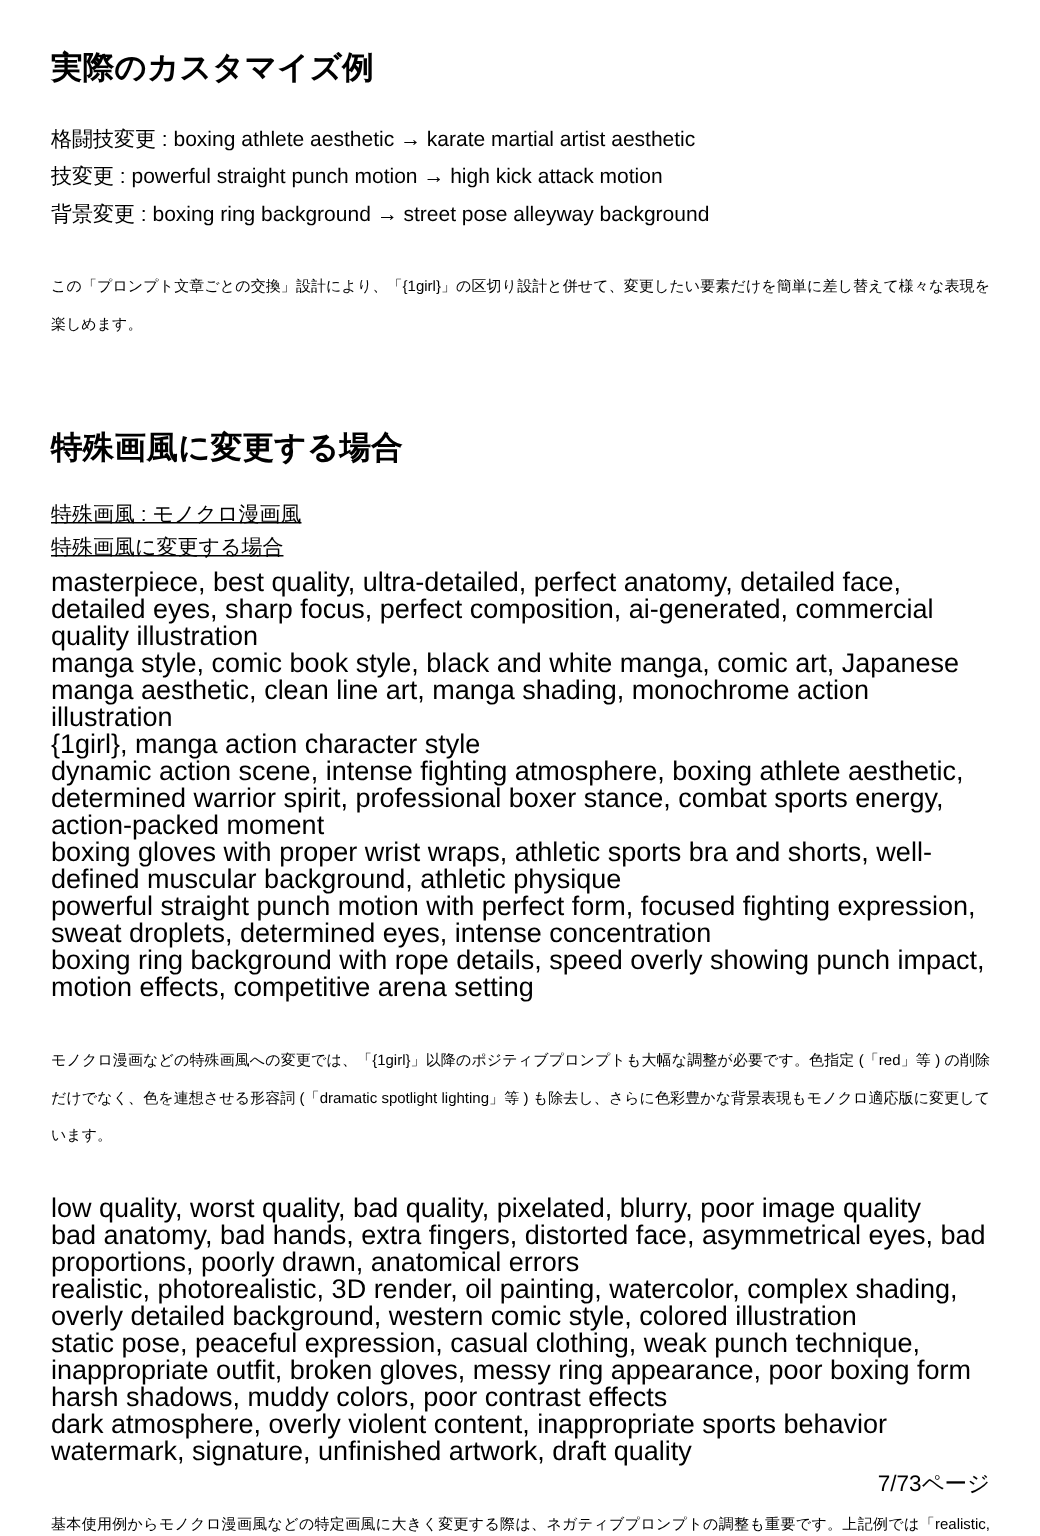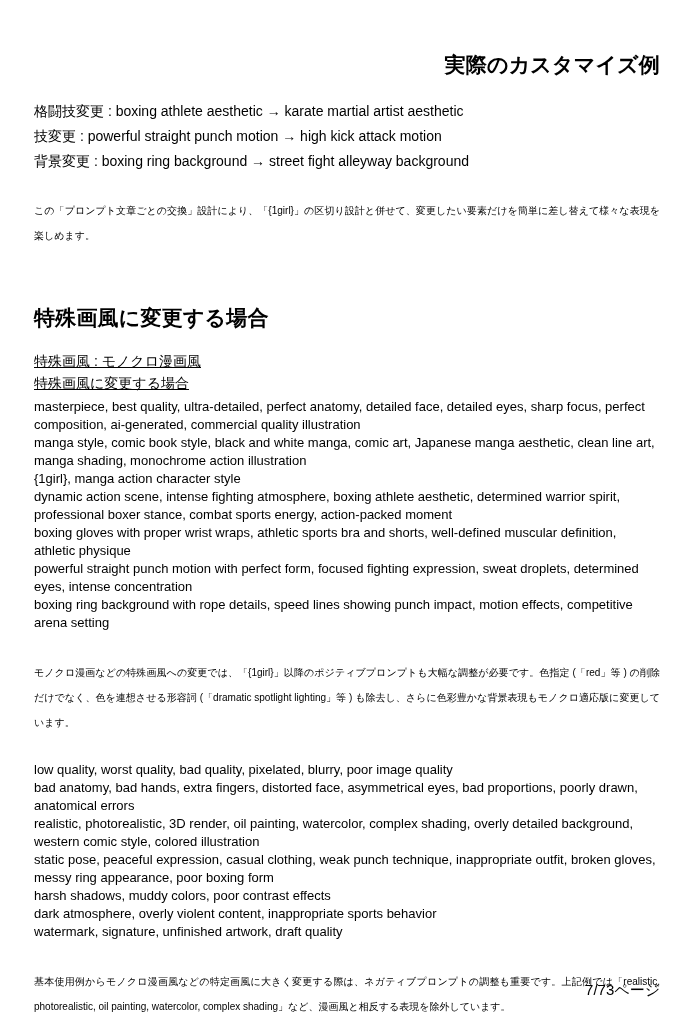--- a/index.html
+++ b/index.html
@@ -27,26 +27,26 @@
 
   
   h1.section-heading {
     font-size: 21px;
     font-weight: bold;
     line-height: 28px;
     margin: 0;
     padding: 0;
     letter-spacing: 0.2px;
   }
-  .heading-1-wrap { padding-top: 51px; text-align: right; }
+  .heading-1-wrap { padding-top: 32px; }
   .heading-2-wrap { padding-top: 56px; }
 
   
   .latin-block {
-    font-size: 13px;
+    font-size: 18px;
     line-height: 18px;
     margin: 0;
     padding: 0;
     white-space: normal;
     word-spacing: 0px;
   }
   .latin-block .ln { display: block; }
 
   .ja-line {
     font-size: 14px;
@@ -92,21 +92,21 @@
 
   <div class="heading-1-wrap">
     <h1 class="section-heading">実際のカスタマイズ例</h1>
   </div>
 
   <div class="sp-20"></div>
 
   <div>
     <p class="ja-line">格闘技変更 : boxing athlete aesthetic → karate martial artist aesthetic</p>
     <p class="ja-line">技変更 : powerful straight punch motion → high kick attack motion</p>
-    <p class="ja-line">背景変更 : boxing ring background → street fight alleyway background</p>
+    <p class="ja-line">背景変更 : boxing ring background → street pose alleyway background</p>
   </div>
 
   <div class="sp-24"></div>
 
   <p class="ja-para">この「プロンプト文章ごとの交換」設計により、「{1girl}」の区切り設計と併せて、変更したい要素だけを簡単に差し替えて様々な表現を楽しめます。</p>
 
   <div class="heading-2-wrap">
     <h1 class="section-heading">特殊画風に変更する場合</h1>
   </div>
 
@@ -116,23 +116,23 @@
 
   <p class="ja-label">特殊画風に変更する場合</p>
 
   <div class="sp-4"></div>
 
   <div class="latin-block">
     <span class="ln">masterpiece, best quality, ultra-detailed, perfect anatomy, detailed face, detailed eyes, sharp focus, perfect composition, ai-generated, commercial quality illustration</span>
     <span class="ln">manga style, comic book style, black and white manga, comic art, Japanese manga aesthetic, clean line art, manga shading, monochrome action illustration</span>
     <span class="ln">{1girl}, manga action character style</span>
     <span class="ln">dynamic action scene, intense fighting atmosphere, boxing athlete aesthetic, determined warrior spirit, professional boxer stance, combat sports energy, action-packed moment</span>
-    <span class="ln">boxing gloves with proper wrist wraps, athletic sports bra and shorts, well-defined muscular definition, athletic physique</span>
+    <span class="ln">boxing gloves with proper wrist wraps, athletic sports bra and shorts, well-defined muscular background, athletic physique</span>
     <span class="ln">powerful straight punch motion with perfect form, focused fighting expression, sweat droplets, determined eyes, intense concentration</span>
-    <span class="ln">boxing ring background with rope details, speed lines showing punch impact, motion effects, competitive arena setting</span>
+    <span class="ln">boxing ring background with rope details, speed overly showing punch impact, motion effects, competitive arena setting</span>
   </div>
 
   <div class="sp-28"></div>
 
   <p class="ja-para">モノクロ漫画などの特殊画風への変更では、「{1girl}」以降のポジティブプロンプトも大幅な調整が必要です。色指定 (「red」等 ) の削除だけでなく、色を連想させる形容詞 (「dramatic spotlight lighting」等 ) も除去し、さらに色彩豊かな背景表現もモノクロ適応版に変更しています。</p>
 
   <div class="sp-22"></div>
 
 
   <div class="sp-4"></div>

